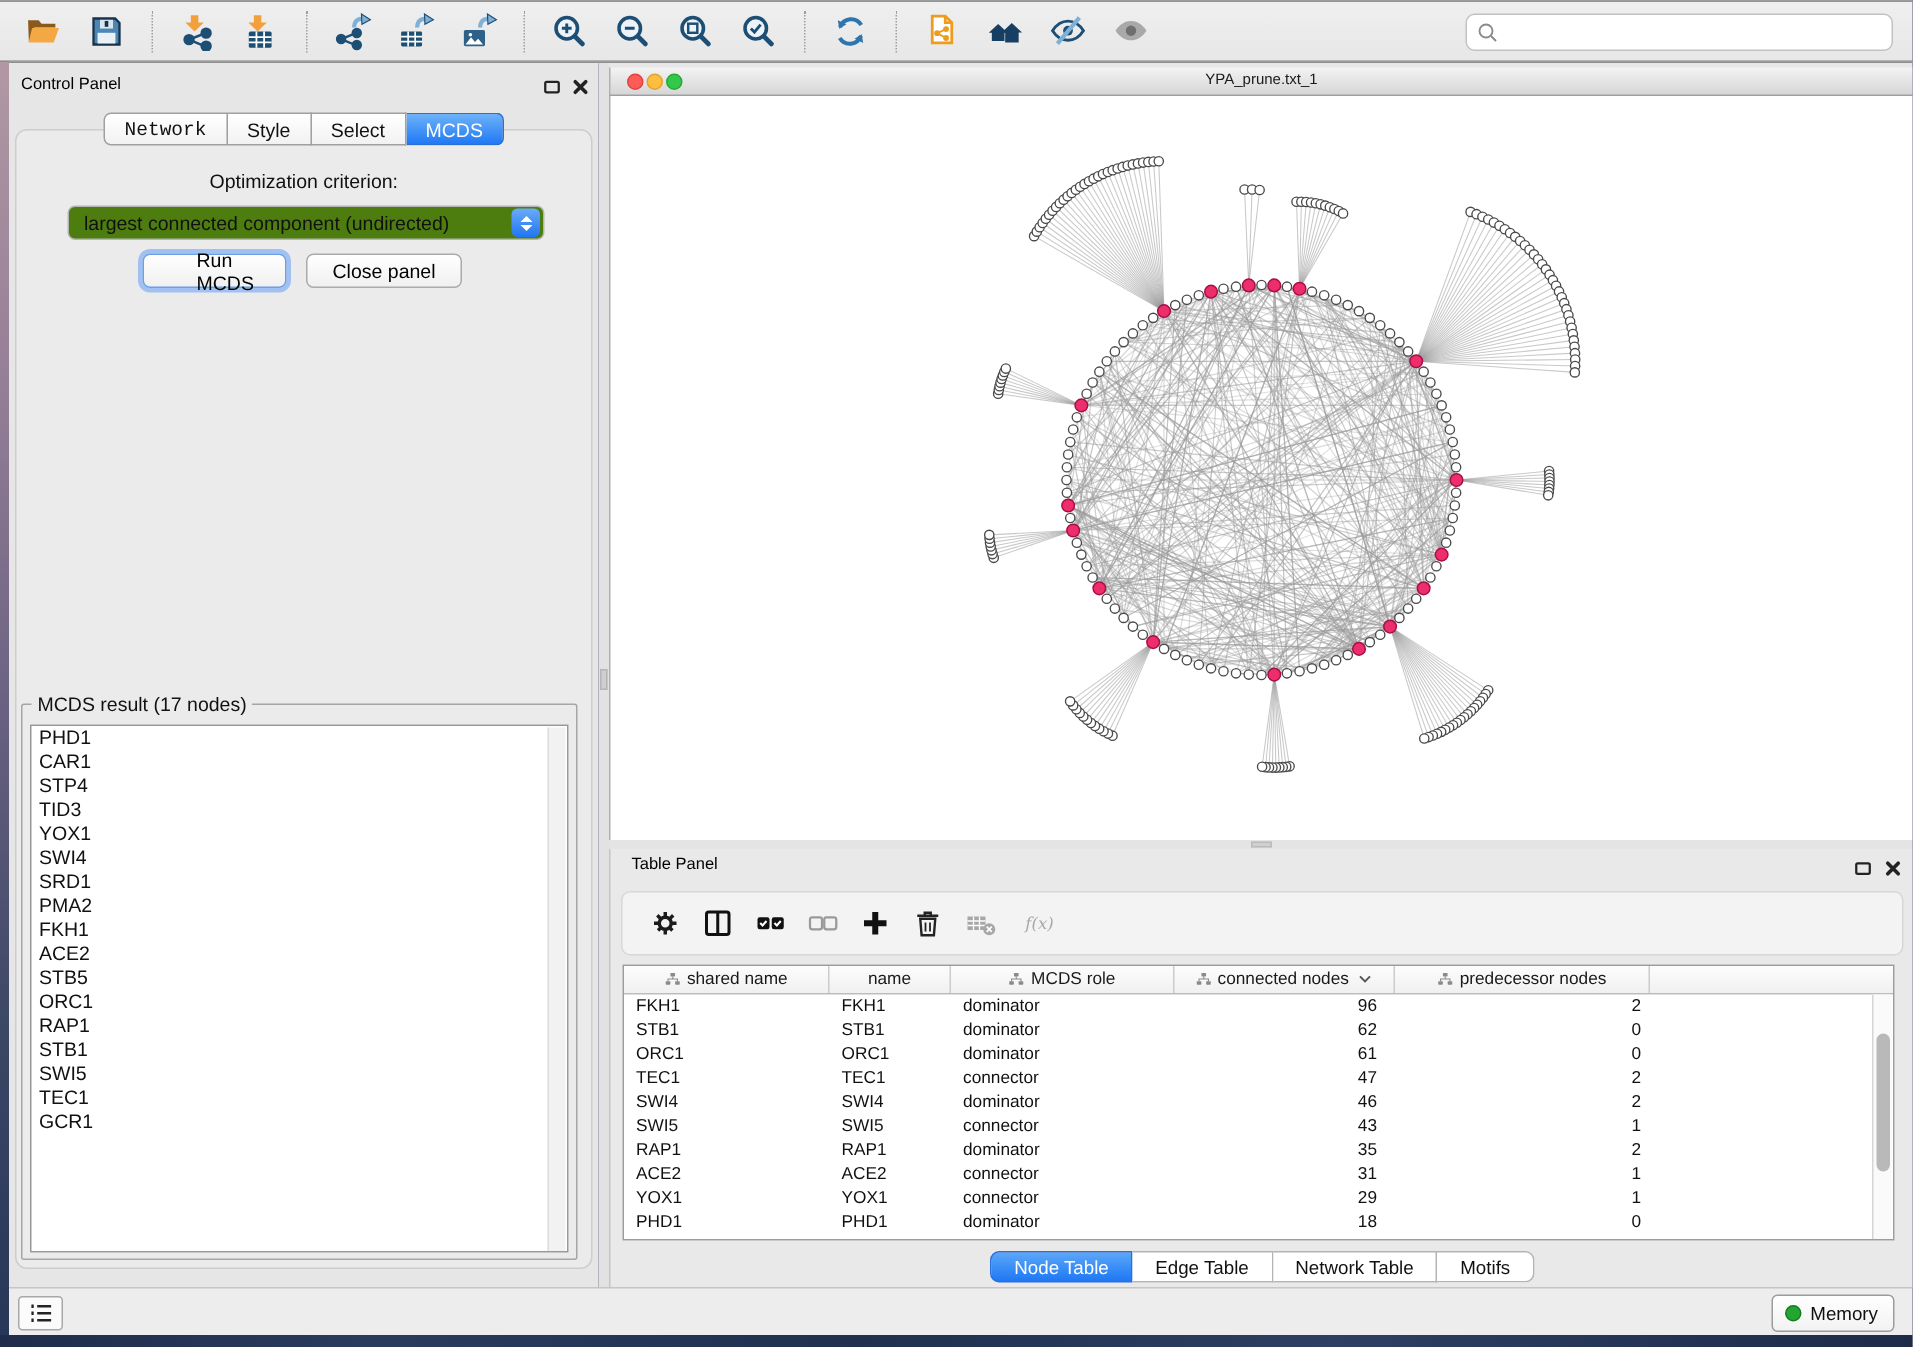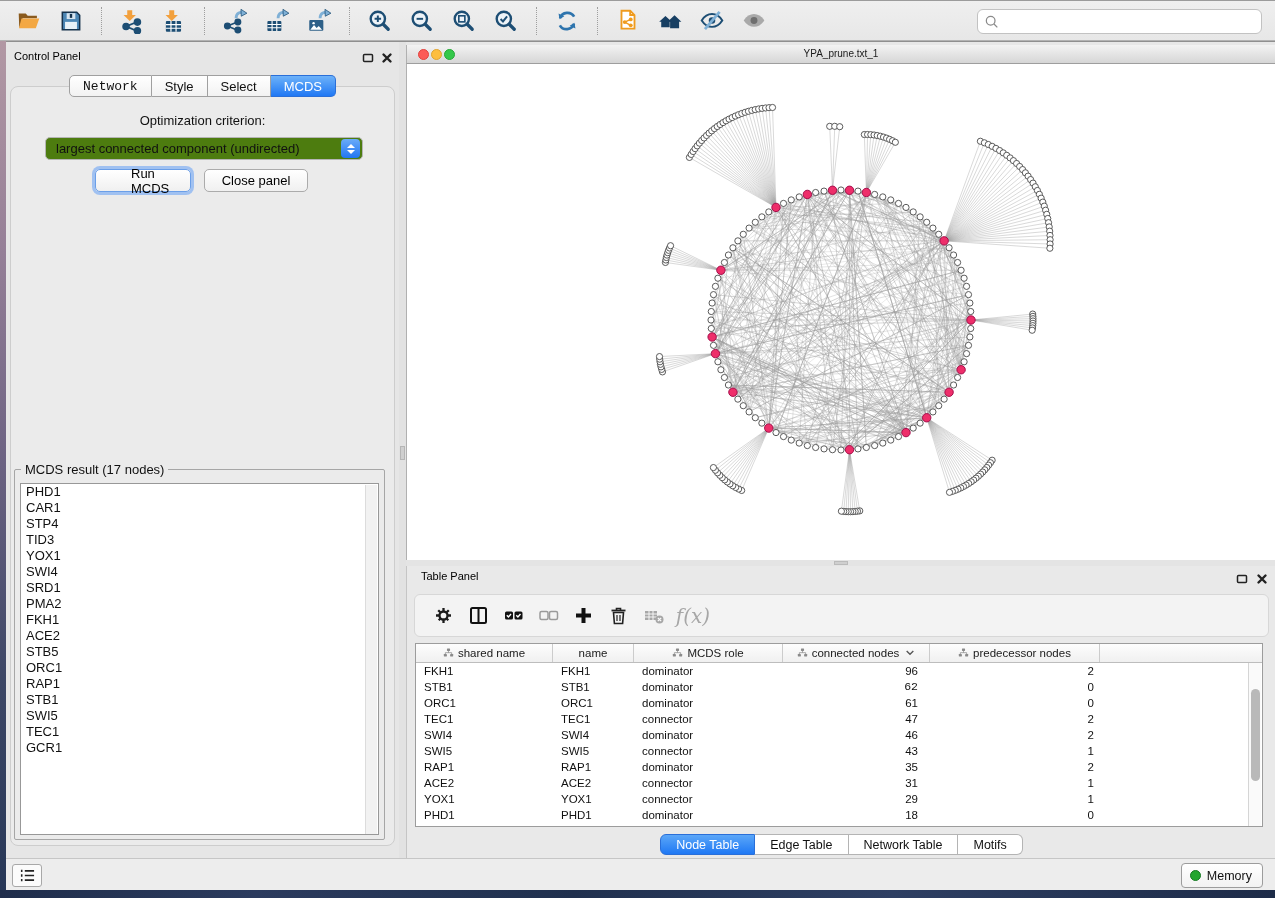--- a/index.html
+++ b/index.html
@@ -74,21 +74,21 @@
   #net-canvas { left:406px; top:64px; width:869px; height:496px; background:#fff; border-left:1px solid #b0b0b0; }
 
   
   #table-panel { left:406px; top:566px; width:869px; height:292px; background:#e9e9e9; border-left:1px solid #c5c5c5; }
   #tp-title { left:14px; top:4px; }
   #tp-float { left:828px; top:6px; } #tp-close { left:848px; top:6px; }
   #tp-toolbar { left:7px; top:28px; width:855px; height:43px; background:#f3f3f3; border:1px solid #d7d7d7; border-radius:6px;
     display:flex; align-items:center; padding-left:16px; }
   .tpicon { width:24px; height:24px; display:flex; align-items:center; justify-content:center; margin-right:11px; }
   .tpicon svg { width:21px; height:21px; }
-  .tpicon.fx { width:34px; font-family:"DejaVu Serif", serif; font-style:italic; font-size:20px; color:#9a9a9a; }
+  .tpicon.fx { width:34px; font-family:"DejaVu Serif", serif; font-style:italic; font-size:11px; color:#9a9a9a; }
   #tbl { left:8px; top:77px; width:848px; height:184px; background:#fff; border:1px solid #9c9c9c; }
   #tbl-header { display:flex; height:19px; background:linear-gradient(#fdfdfd,#f0f0f0); border-bottom:1px solid #bdbdbd; }
   .hcell { display:flex; align-items:center; justify-content:center; gap:4px; font-size:11.5px; color:#1a1a1a;
     border-right:1px solid #cccccc; overflow:hidden; }
   .hcell svg.tree { width:11px; height:10px; }
   .hcell svg.chev { width:10px; height:8px; margin-left:2px; }
   .trow { display:flex; height:16px; }
   .tcell { font-size:11.5px; line-height:16px; padding-left:8px; overflow:hidden; white-space:nowrap; }
   .tcell.num { text-align:right; padding-left:0; }
   #tbl-scroll { position:absolute; right:1px; top:19px; width:13px; height:163px; background:#fafafa; border-left:1px solid #d5d5d5; }
@@ -1296,21 +1296,21 @@
           <div class="tcell" style="width: 137px;">FKH1</div>
           <div class="tcell" style="width: 81px;">FKH1</div>
           <div class="tcell" style="width: 149px;">dominator</div>
           <div class="tcell num" style="width: 147px; padding-right: 12px;">96</div>
           <div class="tcell num" style="width: 170px; padding-right: 6px;">2</div>
         </div>
         <div class="trow">
           <div class="tcell" style="width: 137px;">STB1</div>
           <div class="tcell" style="width: 81px;">STB1</div>
           <div class="tcell" style="width: 149px;">dominator</div>
-          <div class="tcell num" style="width: 147px; padding-right: 12px; font-family: Liberation Mono, monospace;">62</div>
+          <div class="tcell num" style="width: 147px; padding-right: 12px;">62</div>
           <div class="tcell num" style="width: 170px; padding-right: 6px;">0</div>
         </div>
         <div class="trow">
           <div class="tcell" style="width: 137px;">ORC1</div>
           <div class="tcell" style="width: 81px;">ORC1</div>
           <div class="tcell" style="width: 149px;">dominator</div>
           <div class="tcell num" style="width: 147px; padding-right: 12px;">61</div>
           <div class="tcell num" style="width: 170px; padding-right: 6px;">0</div>
         </div>
         <div class="trow">

